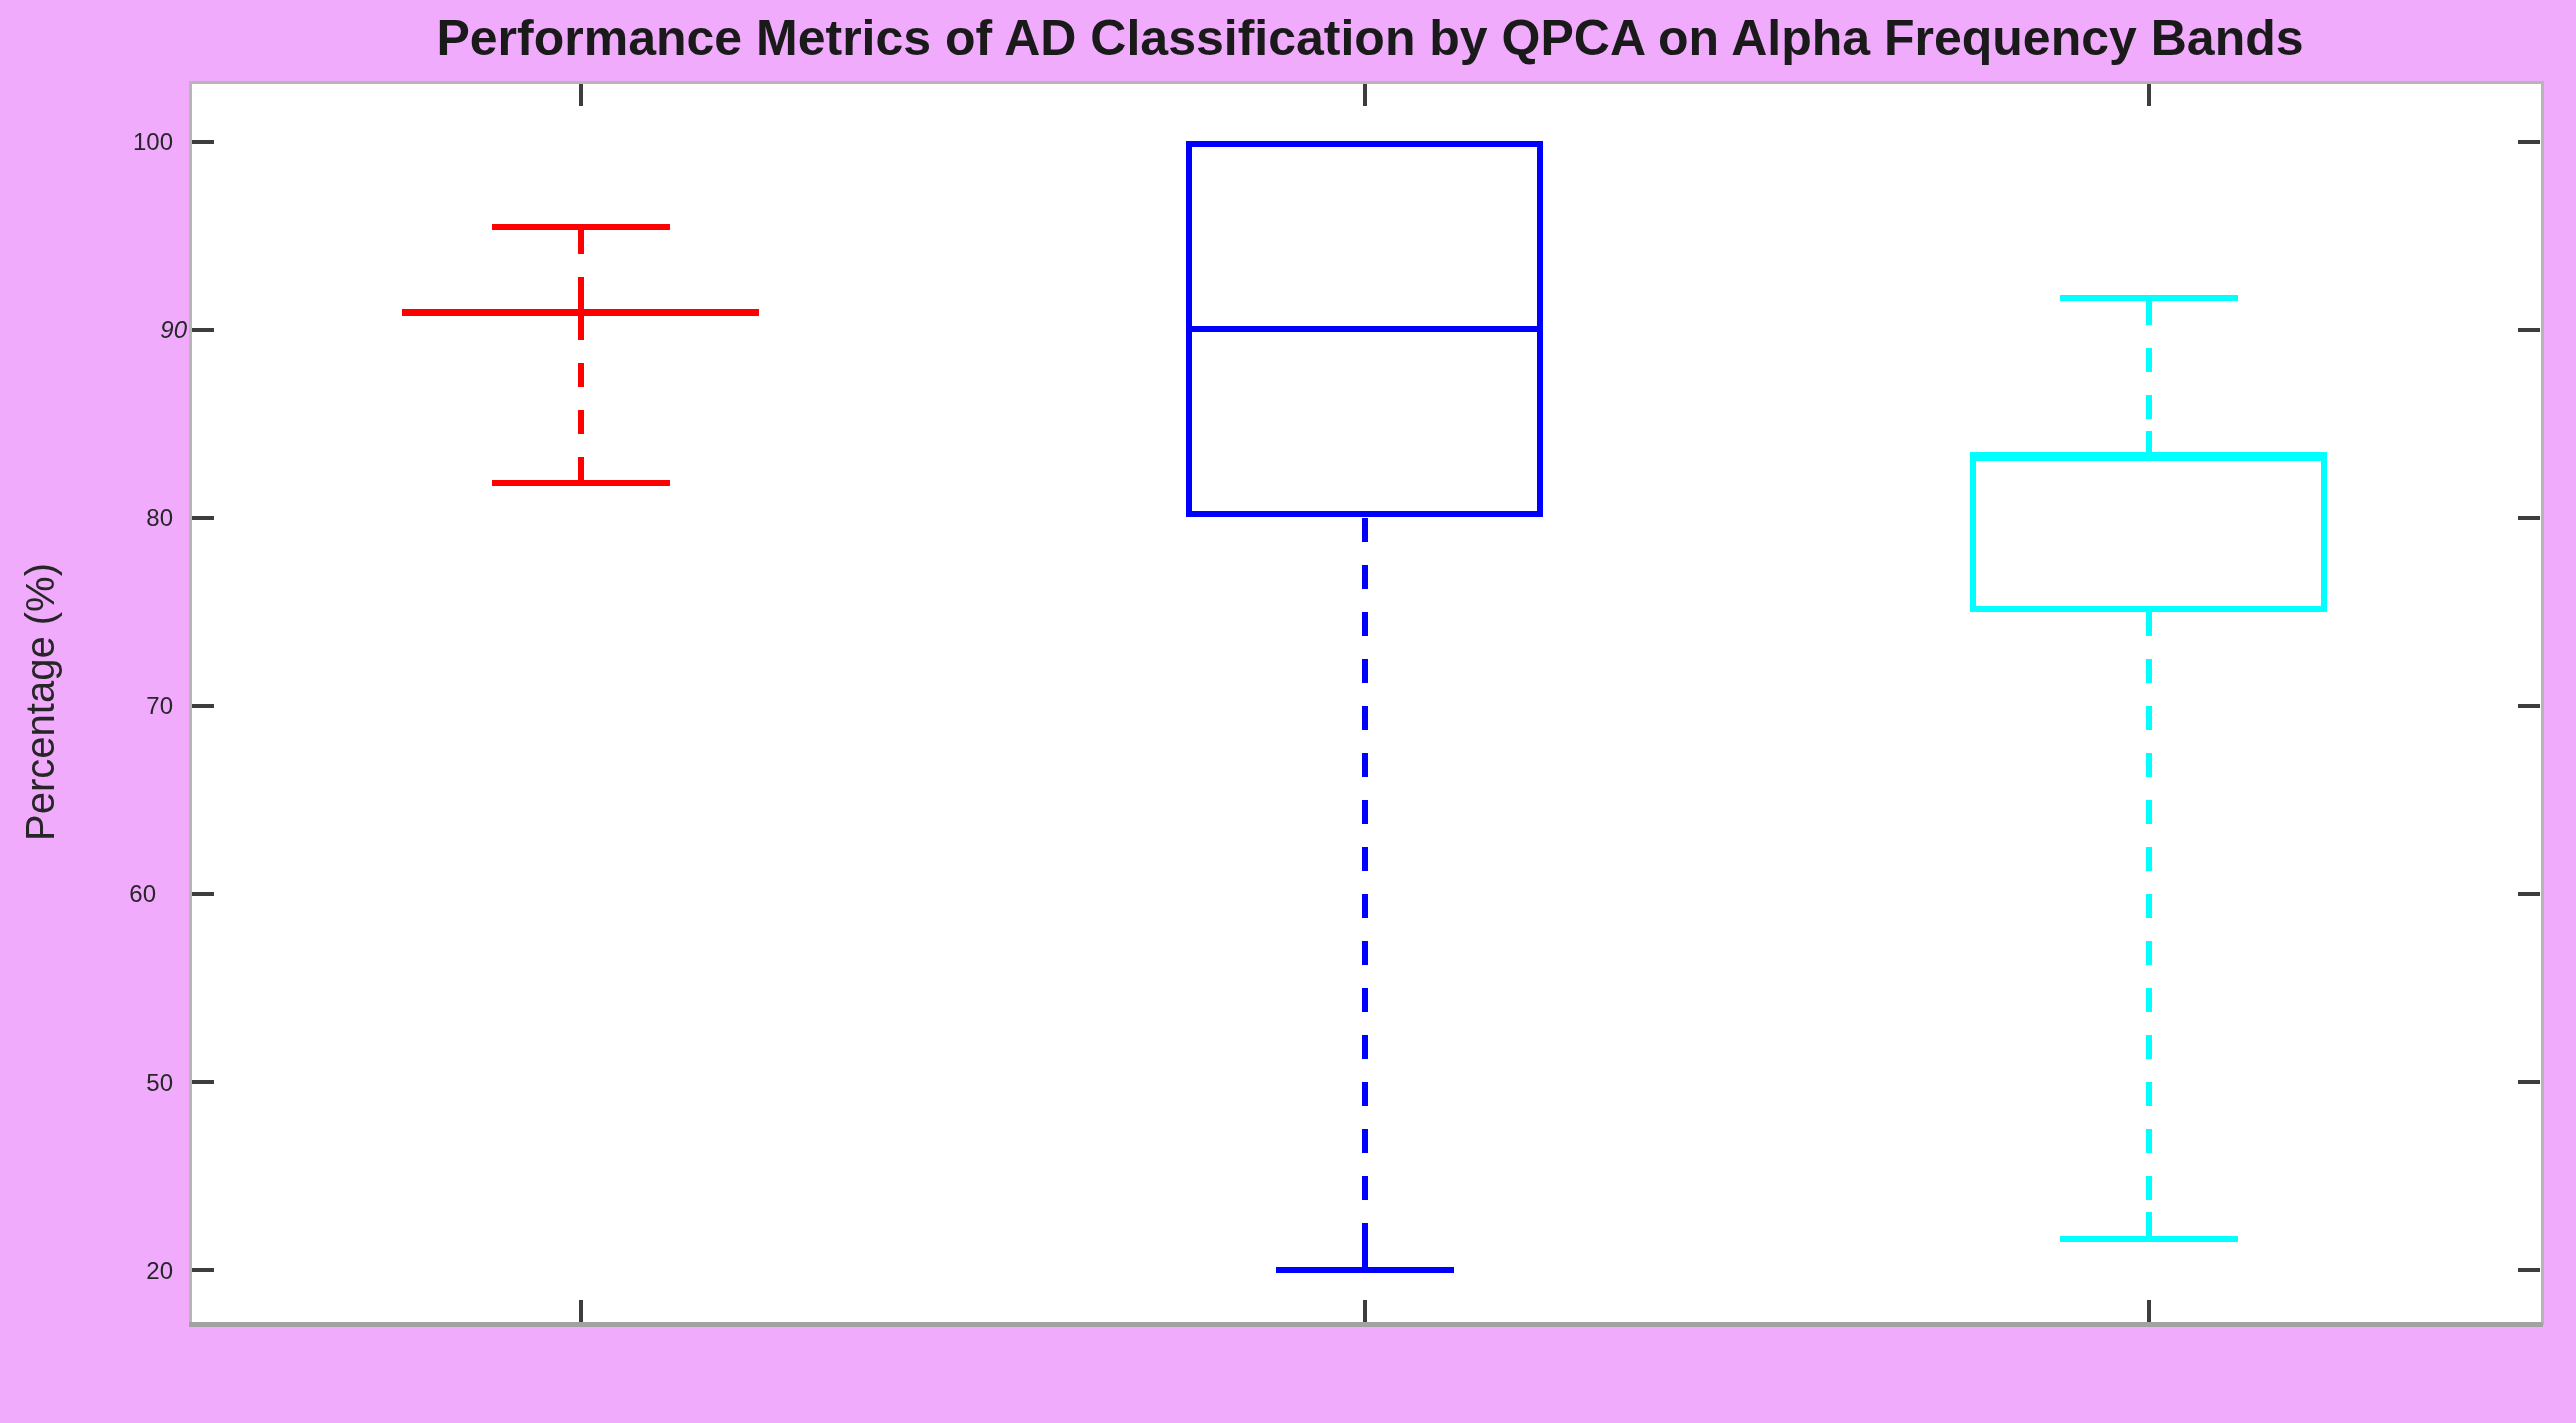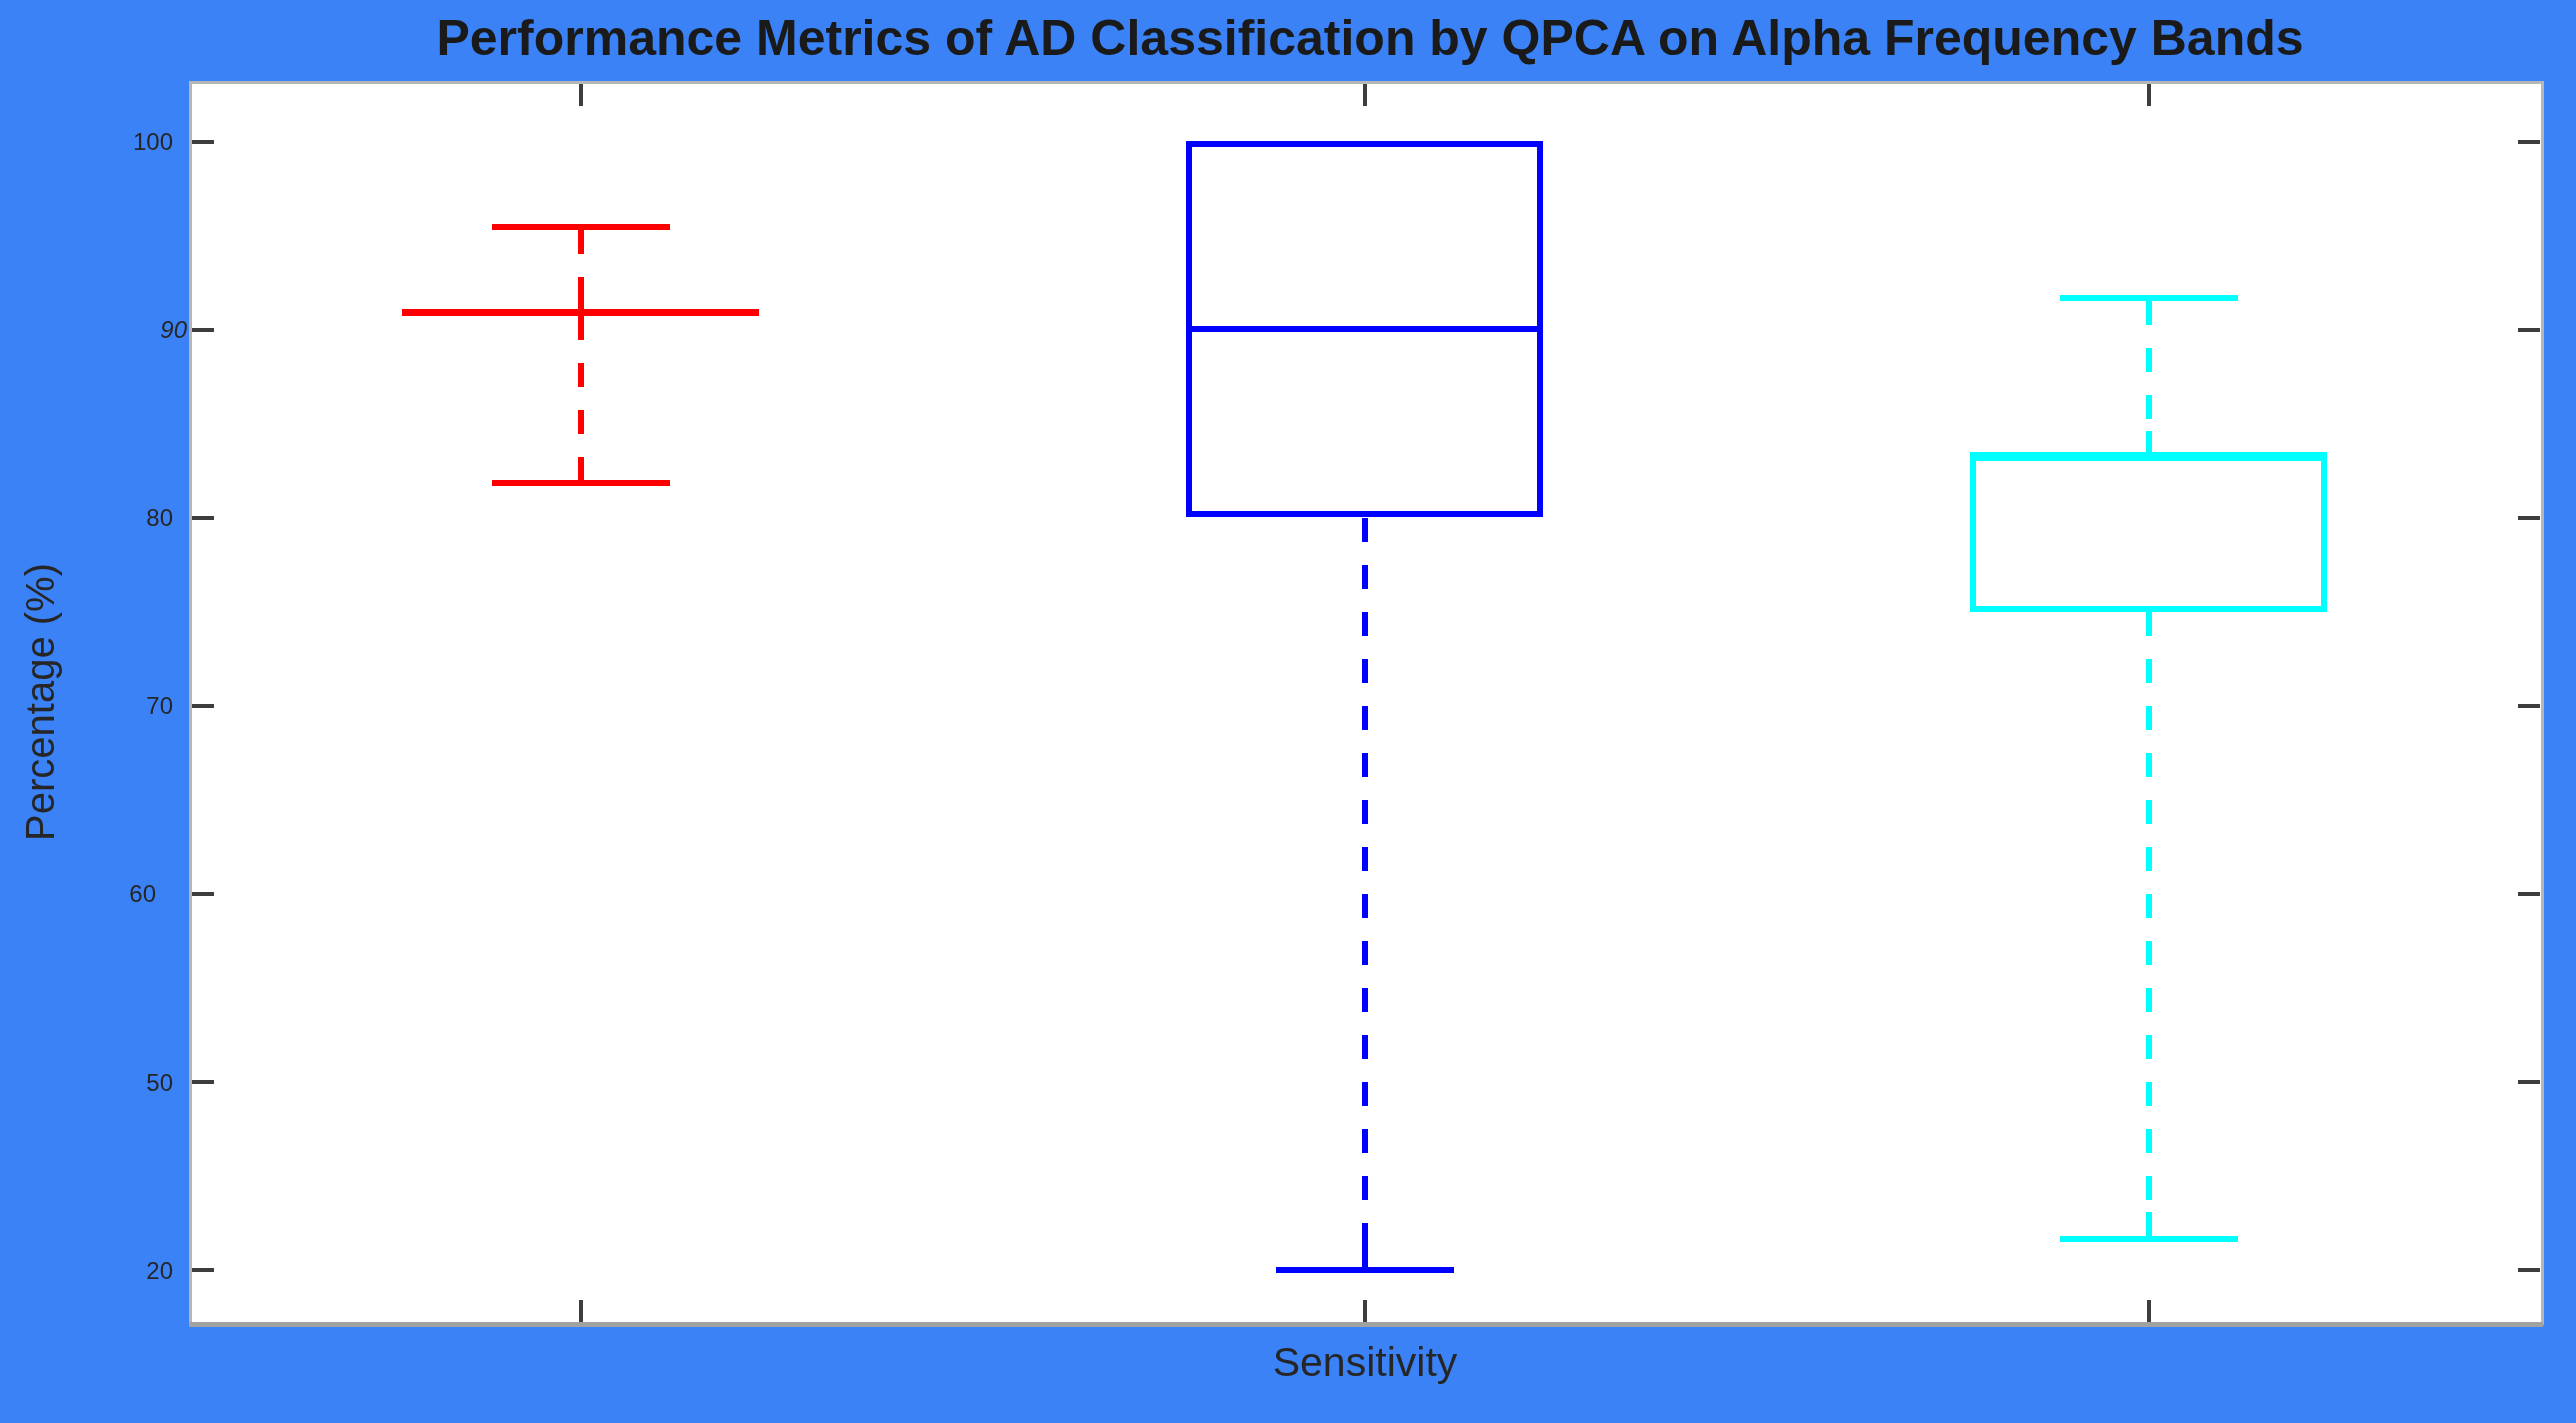--- a/index.html
+++ b/index.html
@@ -1,21 +1,21 @@
 <!DOCTYPE html>
 <html style="font-size:14px"><head>
 <meta charset="utf-8">
 <style>
   html,body{margin:0;padding:0;}
   body{
     width:2576px;height:1424px;position:relative;overflow:hidden;
     background:#efefef;
     font-family:"Liberation Sans", sans-serif;
   }
-  #figure{position:absolute;left:0;top:0;width:2576px;height:1424px;background:#3b82f6;}
+  #figure{position:absolute;left:0;top:0;width:2576px;height:1424px;background:#f0abfc;}
   .abs{position:absolute;}
   #plot-bg{background:#ffffff;}
   .tick{background:#3d3d3d;}
   .y-tick-label{
     color:#262626;font-size:24px;line-height:45px;text-align:right;
   }
   #chart-title{
     color:#1a1a1a;font-size:50px;font-weight:bold;text-align:center;white-space:nowrap;
   }
   .x-cat-label{
@@ -90,15 +90,14 @@
         <div style="position: absolute; left: 0px; bottom: 0px; width: 6px; height: 24px; background: rgb(0, 255, 255);"></div>
       </div>
       <div class="abs" style="left: 2146px; top: 612px; width: 6px; height: 624px; background: repeating-linear-gradient(rgb(0, 255, 255) 0px, rgb(0, 255, 255) 24px, transparent 24px, transparent 47px);">
         <div style="position: absolute; left: 0px; bottom: 0px; width: 6px; height: 24px; background: rgb(0, 255, 255);"></div>
       </div>
       <div class="abs" style="left: 2060px; top: 1236px; width: 178px; height: 6px; background: rgb(0, 255, 255);"></div>
       <div class="abs box-rect" style="left: 1970px; top: 455px; width: 357px; height: 157px; border: 6px solid rgb(0, 255, 255);"></div>
       <div class="abs" style="left: 1970px; top: 452px; width: 357px; height: 6px; background: rgb(0, 255, 255);"></div>
     </div>
 
-  <div class="x-cat-label abs" id="cat-1" style="top: 1339px; width: 518px; left: 1106px;">Sensitivity</div>
 </div>
 
 
 </body></html>

